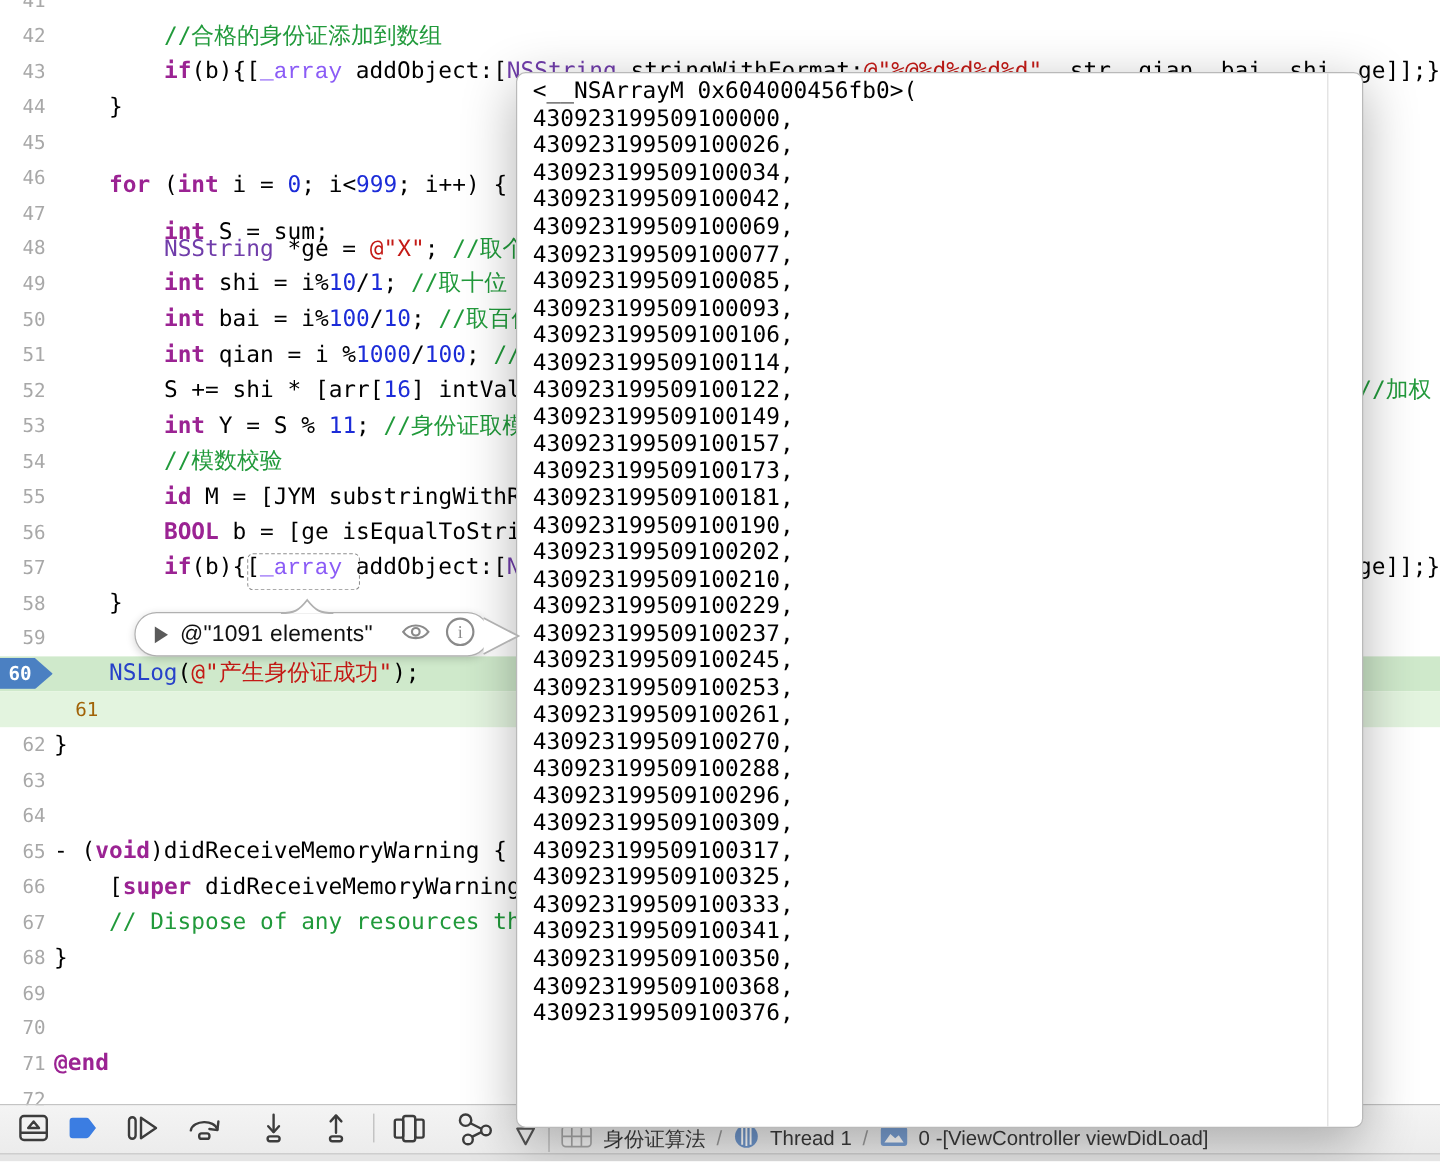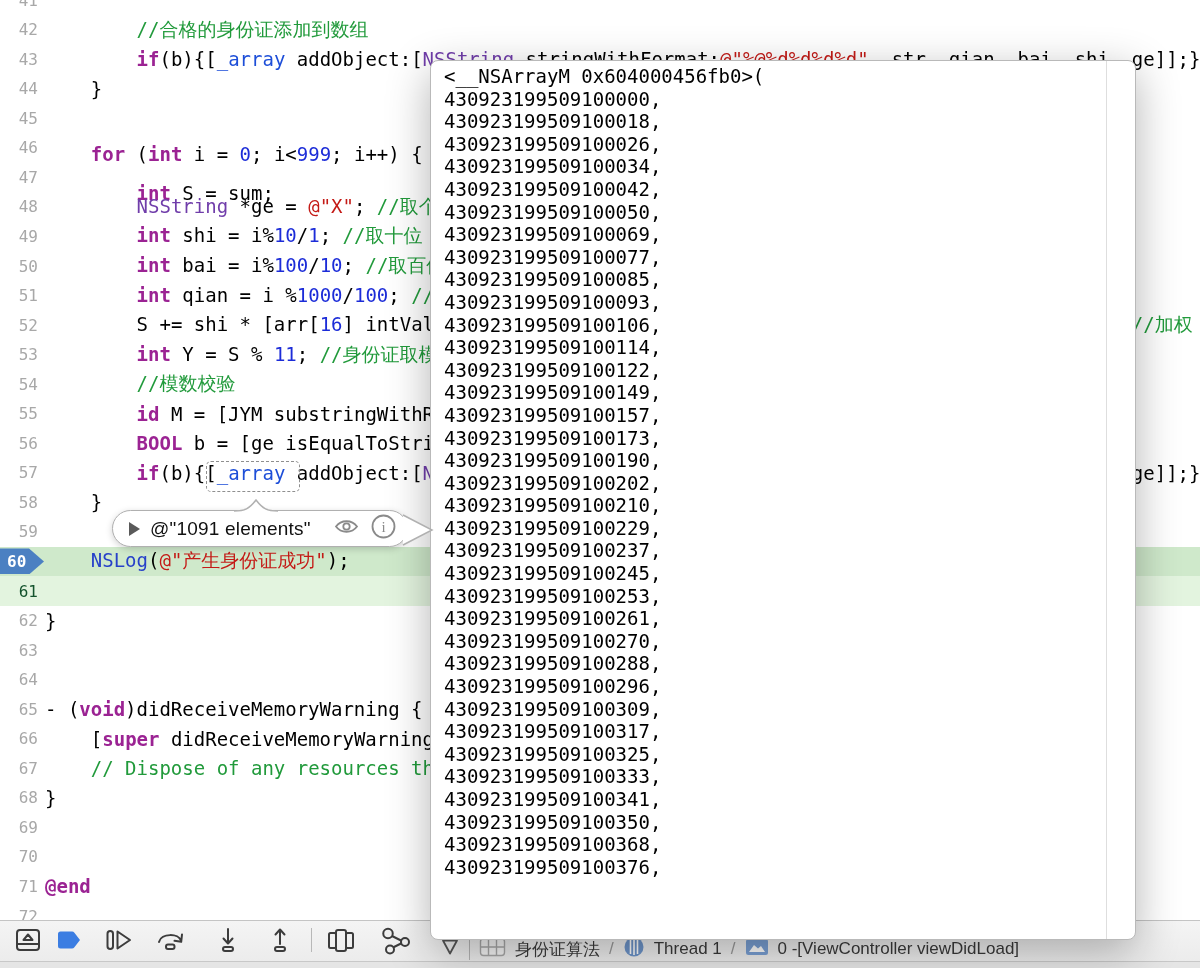--- a/index.html
+++ b/index.html
@@ -16,21 +16,21 @@
          color:#a8a8a8; position:relative; z-index:2; }
   .row.bp .gut { color:#fff; font-weight:bold; text-align:left; padding-left:7px; }
   .bptag { position:absolute; left:0; top:1.7px; width:44px; height:26px; background:#4b80c2;
            clip-path:polygon(0 0,66% 0,100% 50%,66% 100%,0 100%); z-index:1; }
   .code { margin-left:7px; font:19px "DejaVu Sans Mono", monospace; color:#000; white-space:pre; }
   .tk-kw  { color:#9b2393; font-weight:bold; }
   .tk-num { color:#1c2cd8; }
   .tk-str { color:#c41a16; }
   .tk-com { color:#219a3b; }
   .tk-cls { color:#703daa; }
-  .tk-prop{ color:#1d4ed8; }
+  .tk-prop{ color:#8b5cf6;font-family:Liberation Mono, monospace; }
   .tk-fn  { color:#2741c9; }
   .tk-pl  { color:#000; }
 
   
   #array-box { position:absolute; left:206px; top:461px; width:94px; height:31px;
                border:1.6px dashed #8f8f8f; border-radius:5px; z-index:3; }
 
   
   #datatip { position:absolute; left:112px; top:510px; width:296px; height:37px;
              background:#fff; border:1.5px solid #b0b0b0; border-radius:18.5px;
@@ -48,21 +48,21 @@
              box-shadow:0 12px 44px rgba(0,0,0,.30); z-index:15; overflow:hidden;
              padding:4px 0 0 13px; }
   #popover .scroll-line { position:absolute; top:0; bottom:0; right:28px; width:1px; background:#dedede; }
   .pv-line { font:19px "DejaVu Sans Mono", monospace; color:#000; line-height:22.6px; white-space:pre; }
 
   
   #debugbar { position:absolute; left:0; top:920px; width:1200px; height:41px;
               background:linear-gradient(#f4f4f4,#ececec); border-top:1px solid #c4c4c4; z-index:5; }
   .dbicon { position:absolute; top:925px; width:34px; height:30px; z-index:5; }
   .dbdivider { position:absolute; top:928px; left:311px; width:1px; height:24px; background:#b8b8b8; z-index:5; }
-  #breadcrumb { position:absolute; left:440px; top:936px; height:26px; display:flex;
+  #breadcrumb { position:absolute; left:428px; top:936px; height:26px; display:flex;
                 align-items:center; gap:9px; z-index:5; font-size:17px; color:#3a3a3a; }
   #breadcrumb .crumb-sep { color:#9a9a9a; }
   #breadcrumb .bc-div { width:1px; height:22px; background:#b5b5b5; }
   #bottomstrip { position:absolute; left:0; top:961px; width:1200px; height:7px;
                  background:#e5e5e5; border-top:1px solid #c8c8c8; z-index:5; }
 </style>
 </head>
 <body>
 
 <div id="stage">
@@ -81,21 +81,21 @@
       <div class="row"><span class="gut">51</span><span class="code" style="padding-left: 91.6px;"><span class="tk-kw">int</span><span class="tk-pl"> qian = i %</span><span class="tk-num">1000</span><span class="tk-pl">/</span><span class="tk-num">100</span><span class="tk-pl">; </span><span class="tk-com">//取千位</span></span></div>
       <div class="row"><span class="gut">52</span><span class="code" style="padding-left: 91.6px;"><span class="tk-pl">S += shi * [arr[</span><span class="tk-num">16</span><span class="tk-pl">] intValue] + bai * [arr[</span><span class="tk-num">17</span><span class="tk-pl">] intValue] + qian * [arr[</span><span class="tk-num">18</span><span class="tk-pl">] intValue];  </span><span class="tk-com">//加权</span></span></div>
       <div class="row"><span class="gut">53</span><span class="code" style="padding-left: 91.6px;"><span class="tk-kw">int</span><span class="tk-pl"> Y = S % </span><span class="tk-num">11</span><span class="tk-pl">; </span><span class="tk-com">//身份证取模</span></span></div>
       <div class="row"><span class="gut">54</span><span class="code" style="padding-left: 91.6px;"><span class="tk-com">//模数校验</span></span></div>
       <div class="row"><span class="gut">55</span><span class="code" style="padding-left: 91.6px;"><span class="tk-kw">id</span><span class="tk-pl"> M = [JYM substringWithRange:NSMakeRange(</span><span class="tk-num">17</span><span class="tk-pl">, </span><span class="tk-num">1</span><span class="tk-pl">)];</span></span></div>
       <div class="row"><span class="gut">56</span><span class="code" style="padding-left: 91.6px;"><span class="tk-kw">BOOL</span><span class="tk-pl"> b = [ge isEqualToString:M];</span></span></div>
       <div class="row"><span class="gut">57</span><span class="code" style="padding-left: 91.6px;"><span class="tk-kw">if</span><span class="tk-pl">(b){[</span><span class="tk-prop">_array</span><span class="tk-pl"> addObject:[</span><span class="tk-cls">NSString</span><span class="tk-pl"> stringWithFormat:</span><span class="tk-str">@"%@%d%d%d%d"</span><span class="tk-pl">, str, qian, bai, shi, ge]];}</span></span></div>
       <div class="row"><span class="gut">58</span><span class="code" style="padding-left: 45.8px;"><span class="tk-pl">}</span></span></div>
       <div class="row"><span class="gut">59</span><span class="code" style="padding-left: 0px;"></span></div>
       <div class="row hl-green1 bp"><div class="bptag"></div><span class="gut">60</span><span class="code" style="padding-left: 45.8px;"><span class="tk-fn">NSLog</span><span class="tk-pl">(</span><span class="tk-str">@"产生身份证成功"</span><span class="tk-pl">);</span></span></div>
-      <div class="row hl-green2"><span class="gut" style="color: #14532d;">61</span><span class="code" style="padding-left: 0px;"></span></div>
+      <div class="row hl-green2"><span class="gut" style="color: #a16207; margin-left: 44px;">61</span><span class="code" style="padding-left: 0px;"></span></div>
       <div class="row"><span class="gut">62</span><span class="code" style="padding-left: 0px;"><span class="tk-pl">}</span></span></div>
       <div class="row"><span class="gut">63</span><span class="code" style="padding-left: 0px;"></span></div>
       <div class="row"><span class="gut">64</span><span class="code" style="padding-left: 0px;"></span></div>
       <div class="row"><span class="gut">65</span><span class="code" style="padding-left: 0px;"><span class="tk-pl">- (</span><span class="tk-kw">void</span><span class="tk-pl">)didReceiveMemoryWarning {</span></span></div>
       <div class="row"><span class="gut">66</span><span class="code" style="padding-left: 45.8px;"><span class="tk-pl">[</span><span class="tk-kw">super</span><span class="tk-pl"> didReceiveMemoryWarning];</span></span></div>
       <div class="row"><span class="gut">67</span><span class="code" style="padding-left: 45.8px;"><span class="tk-com">// Dispose of any resources that can be recreated.</span></span></div>
       <div class="row"><span class="gut">68</span><span class="code" style="padding-left: 0px;"><span class="tk-pl">}</span></span></div>
       <div class="row"><span class="gut">69</span><span class="code" style="padding-left: 0px;"></span></div>
       <div class="row"><span class="gut">70</span><span class="code" style="padding-left: 0px;"></span></div>
       <div class="row"><span class="gut">71</span><span class="code" style="padding-left: 0px;"><span class="tk-kw">@end</span></span></div>
@@ -128,35 +128,34 @@
   <div class="tail-right">
     <svg width="34" height="36">
         <path d="M2,3 L31,18 L2,33" fill="#ffffff" stroke="#b0b0b0" stroke-width="1.5"></path>
       </svg>
   </div>
 
   <div id="popover">
     <div class="pv-line">&lt;__NSArrayM 0x604000456fb0&gt;(</div>
     <div id="pv-values">
         <div class="pv-line">430923199509100000,</div>
-        <div class="pv-line">430923199509100018,</div>
         <div class="pv-line">430923199509100026,</div>
         <div class="pv-line">430923199509100034,</div>
         <div class="pv-line">430923199509100042,</div>
-        <div class="pv-line">430923199509100050,</div>
         <div class="pv-line">430923199509100069,</div>
         <div class="pv-line">430923199509100077,</div>
         <div class="pv-line">430923199509100085,</div>
         <div class="pv-line">430923199509100093,</div>
         <div class="pv-line">430923199509100106,</div>
         <div class="pv-line">430923199509100114,</div>
         <div class="pv-line">430923199509100122,</div>
         <div class="pv-line">430923199509100149,</div>
         <div class="pv-line">430923199509100157,</div>
         <div class="pv-line">430923199509100173,</div>
+        <div class="pv-line">430923199509100181,</div>
         <div class="pv-line">430923199509100190,</div>
         <div class="pv-line">430923199509100202,</div>
         <div class="pv-line">430923199509100210,</div>
         <div class="pv-line">430923199509100229,</div>
         <div class="pv-line">430923199509100237,</div>
         <div class="pv-line">430923199509100245,</div>
         <div class="pv-line">430923199509100253,</div>
         <div class="pv-line">430923199509100261,</div>
         <div class="pv-line">430923199509100270,</div>
         <div class="pv-line">430923199509100288,</div>

